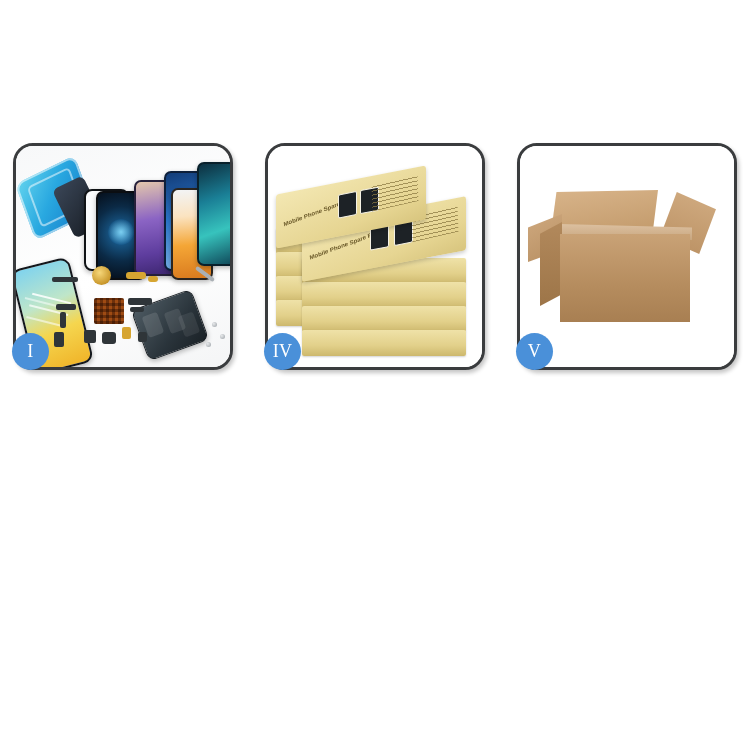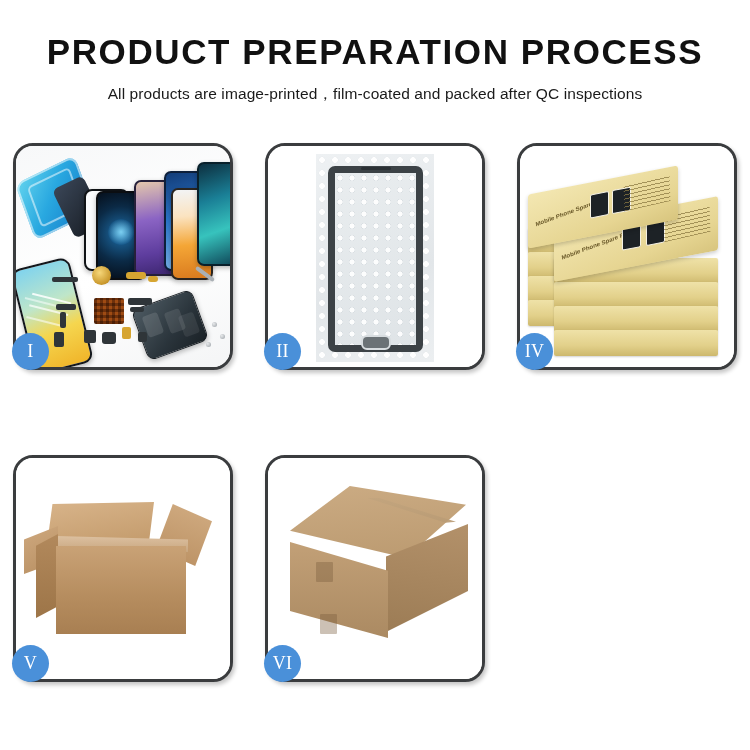--- a/index.html
+++ b/index.html
@@ -287,24 +287,20 @@
   .c6-tab{
     position:absolute;width:17px;height:20px;background:rgba(120,92,60,.38);
     border-radius:1px;
   }
 </style>
 </head>
 <body>
 
 <div class="page">
 
-  <div class="header">
-    <div class="title">PRODUCT PREPARATION PROCESS</div>
-    <div class="subtitle">All products are image-printed，film-coated and packed after QC inspections</div>
-  </div>
 
   <div class="grid">
 
     <div class="panel">
       <div class="panel-inner p1">
         <div class="film"></div>
         <div class="film-dk"></div>
         <div class="ph glass"></div>
         <div class="ph p12"></div>
         <div class="ph purp"></div>
@@ -328,27 +324,20 @@
         <div class="prt gold" style="left:106px;top:181px;width:9px;height:12px;border-radius:2px;"></div>
         <div class="prt" style="left:122px;top:186px;width:9px;height:10px;"></div>
         <div class="scr" style="left:196px;top:176px;"></div>
         <div class="scr" style="left:204px;top:188px;"></div>
         <div class="scr" style="left:190px;top:196px;"></div>
         <div class="prt" style="left:178px;top:126px;width:22px;height:4px;transform:rotate(36deg);background:#aab0b5;"></div>
       </div>
       <div class="badge">I</div>
     </div>
 
-    <div class="panel">
-      <div class="panel-inner p2">
-        <div class="bubble-sheet"></div>
-        <div class="glass-screen"></div>
-      </div>
-      <div class="badge">II</div>
-    </div>
 
 
     <div class="panel">
       <div class="panel-inner p4">
         <div class="stack">
           <div class="ybox" style="left:0px;top:62px;"></div>
           <div class="ybox" style="left:0px;top:86px;"></div>
           <div class="ybox" style="left:0px;top:110px;"></div>
           <div class="ybox" style="left:0px;top:134px;"></div>
           <div class="ybox" style="left:26px;top:92px;width:164px;"></div>
@@ -380,26 +369,15 @@
         <div class="c5-flapR"></div>
         <div class="c5-flapL"></div>
         <div class="c5-fill"></div>
         <div class="c5-rim"></div>
         <div class="c5-side"></div>
         <div class="c5-body"></div>
       </div>
       <div class="badge">V</div>
     </div>
 
-    <div class="panel">
-      <div class="panel-inner p6">
-        <div class="c6-top"></div>
-        <div class="c6-tape"></div>
-        <div class="c6-side"></div>
-        <div class="c6-front"></div>
-        <div class="c6-tab" style="left:48px;top:104px;"></div>
-        <div class="c6-tab" style="left:52px;top:156px;"></div>
-      </div>
-      <div class="badge">VI</div>
-    </div>
 
   </div>
 </div>
 
 </body></html>

